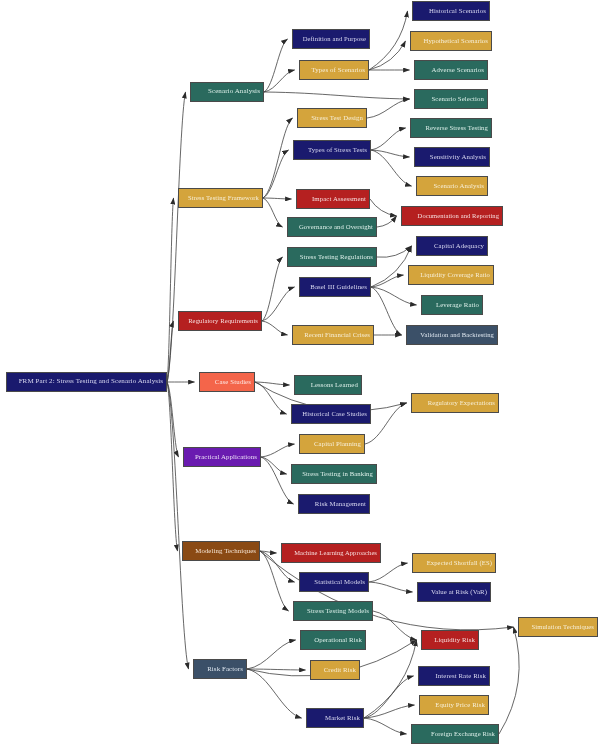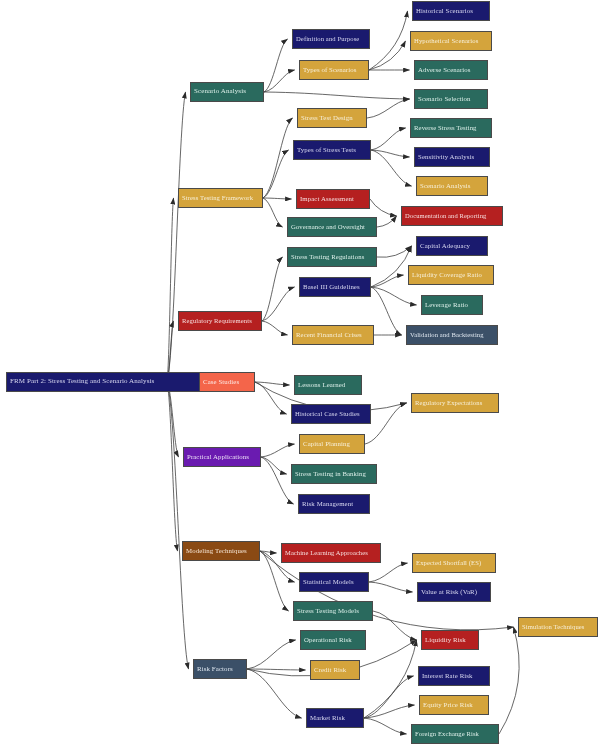--- a/index.html
+++ b/index.html
@@ -22,21 +22,21 @@
     width: 600px;
     height: 747px;
     pointer-events: none;
   }
   .node {
     position: absolute;
     box-sizing: border-box;
     border: 1px solid #4a4a4a;
     display: flex;
     align-items: center;
-    justify-content: flex-start;
+    justify-content: flex-end;
     text-align: center;
     line-height: 1.05;
     letter-spacing: 0.1px;
     white-space: nowrap;
     overflow: hidden;
   }
   .node-label {
     display: block;
     padding: 0 3px;
   }
@@ -103,21 +103,21 @@
         <path d="M247,669 C269.9,673.9 280.8,712.1 301.5,718" fill="none" stroke="#404040" stroke-width="0.8" marker-end="url(#arrow)"></path>
         <path d="M247,669 Q338.1,691.8 416.5,640" fill="none" stroke="#404040" stroke-width="0.8" marker-end="url(#arrow)"></path>
         <path d="M364,718 C384.8,713.8 394.7,681.0 413.5,676" fill="none" stroke="#404040" stroke-width="0.8" marker-end="url(#arrow)"></path>
         <path d="M364,718 C385.2,716.7 395.3,706.6 414.5,705" fill="none" stroke="#404040" stroke-width="0.8" marker-end="url(#arrow)"></path>
         <path d="M364,718 C381.9,719.6 390.4,732.1 406.5,734" fill="none" stroke="#404040" stroke-width="0.8" marker-end="url(#arrow)"></path>
         <path d="M364,718 Q407.4,690.5 416.5,640" fill="none" stroke="#404040" stroke-width="0.8" marker-end="url(#arrow)"></path>
         <path d="M499,734 Q529.8,683.7 513.5,627" fill="none" stroke="#404040" stroke-width="0.8" marker-end="url(#arrow)"></path>
       </g>
   </svg>
   <div id="nodes-group">
-      <div class="node" style="left: 6px; top: 372px; width: 194px; height: 20px; background: rgb(26, 26, 110); color: rgb(216, 216, 240); font-size: 7px;">
+      <div class="node" style="left: 6px; top: 372px; width: 161px; height: 20px; background: rgb(26, 26, 110); color: rgb(216, 216, 240); font-size: 7px;">
         <span class="node-label">FRM Part 2: Stress Testing and Scenario Analysis</span>
       </div>
       <div class="node" style="left: 190px; top: 82px; width: 74px; height: 20px; background: rgb(42, 106, 94); color: rgb(220, 239, 233); font-size: 7px;">
         <span class="node-label">Scenario Analysis</span>
       </div>
       <div class="node" style="left: 178px; top: 188px; width: 85px; height: 20px; background: rgb(212, 164, 60); color: rgb(247, 239, 216); font-size: 6.6px;">
         <span class="node-label">Stress Testing Framework</span>
       </div>
       <div class="node" style="left: 178px; top: 311px; width: 84px; height: 20px; background: rgb(181, 32, 32); color: rgb(246, 222, 222); font-size: 6.6px;">
         <span class="node-label">Regulatory Requirements</span>

